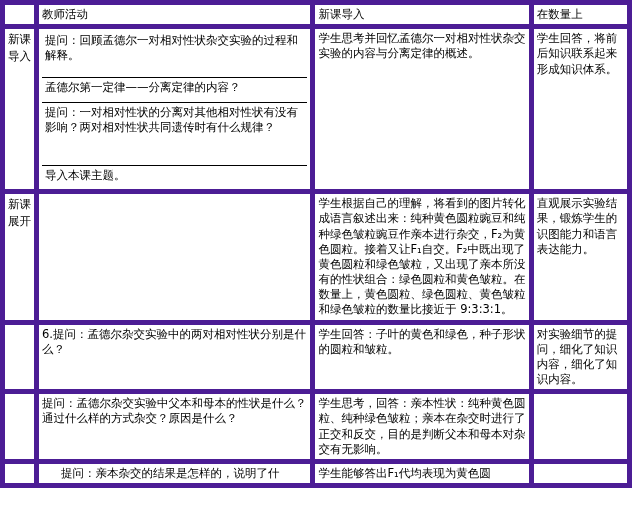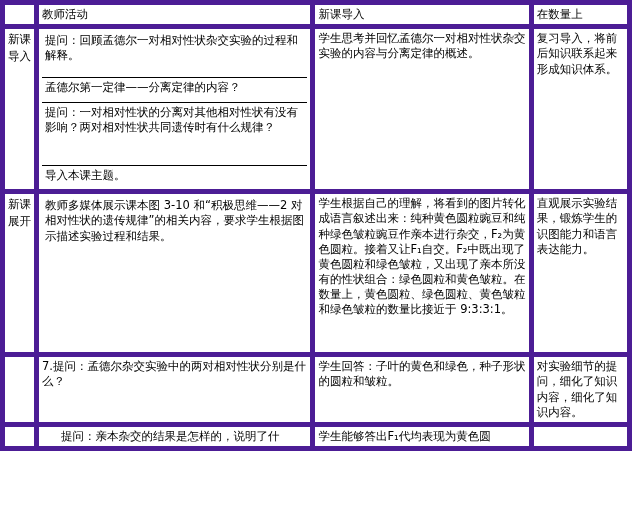--- a/index.html
+++ b/index.html
@@ -110,47 +110,50 @@
           <tr>
             <td class="justify" style="height:58px;font-family:Liberation Mono, monospace;">提问：一对相对性状的分离对其他相对性状有没有影响？两对相对性状共同遗传时有什么规律？</td>
           </tr>
           <tr>
             <td class="justify" style="height:17px;margin-left:11px;">导入本课主题。</td>
           </tr>
         </tbody>
           </table>
       </td>
       <td class="justify">学生思考并回忆孟德尔一对相对性状杂交实验的内容与分离定律的概述。</td>
-      <td class="justify">复习导入，将前后知识联系起来形成知识体系。</td>
+      <td class="justify">学生回答，将前后知识联系起来形成知识体系。</td>
     </tr>
 
     <tr>
       <td class="phase-cell">
         <span>新课展开</span>
       </td>
       <td class="sub-td">
         <table class="inner">
           <tbody>
-          <tr>
-            <td class="justify" style="height:150px; border-bottom:none;">教师多媒体展示课本图 3-10 和“积极思维——2 对相对性状的遗传规律”的相关内容，要求学生根据图示描述实验过程和结果。</td>
-          </tr>
         </tbody>
           </table>
       </td>
       <td class="justify">学生根据自己的理解，将看到的图片转化成语言叙述出来：纯种黄色圆粒豌豆和纯种绿色皱粒豌豆作亲本进行杂交，F₂为黄色圆粒。接着又让F₁自交。F₂中既出现了黄色圆粒和绿色皱粒，又出现了亲本所没有的性状组合：绿色圆粒和黄色皱粒。在数量上，黄色圆粒、绿色圆粒、黄色皱粒和绿色皱粒的数量比接近于 9:3:3:1。</td>
       <td class="justify">直观展示实验结果，锻炼学生的识图能力和语言表达能力。</td>
     </tr>
 
     <tr>
       <td class="phase-cell"></td>
-      <td class="justify">7.提问：孟德尔杂交实验中的两对相对性状分别是什么？</td>
+      <td class="justify">6.提问：孟德尔杂交实验中的两对相对性状分别是什么？</td>
       <td class="justify">学生回答：子叶的黄色和绿色，种子形状的圆粒和皱粒。</td>
       <td class="justify">对实验细节的提问，细化了知识内容，细化了知识内容。</td>
     </tr>
 
+    <tr>
+      <td class="phase-cell"></td>
+      <td class="justify">提问：孟德尔杂交实验中父本和母本的性状是什么？通过什么样的方式杂交？原因是什么？</td>
+      <td class="justify">学生思考，回答：亲本性状：纯种黄色圆粒、纯种绿色皱粒；亲本在杂交时进行了正交和反交，目的是判断父本和母本对杂交有无影响。</td>
+      <td class="justify"></td>
+    </tr>
 
     <tr>
       <td class="phase-cell"></td>
       <td class="justify" style="padding-left:22px;">提问：亲本杂交的结果是怎样的，说明了什</td>
       <td class="justify">学生能够答出F₁代均表现为黄色圆</td>
       <td class="justify"></td>
     </tr>
 
   </tbody>
 </table>

